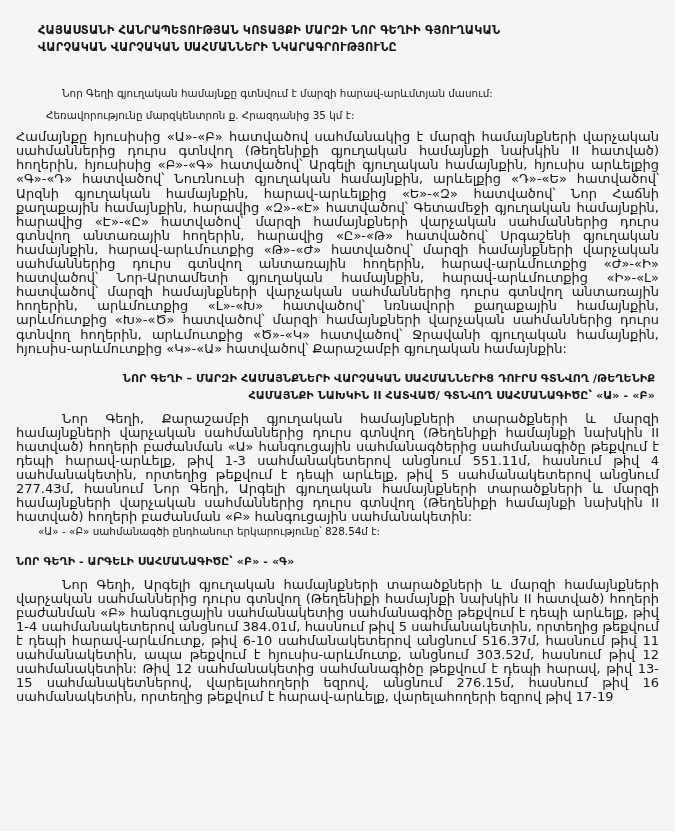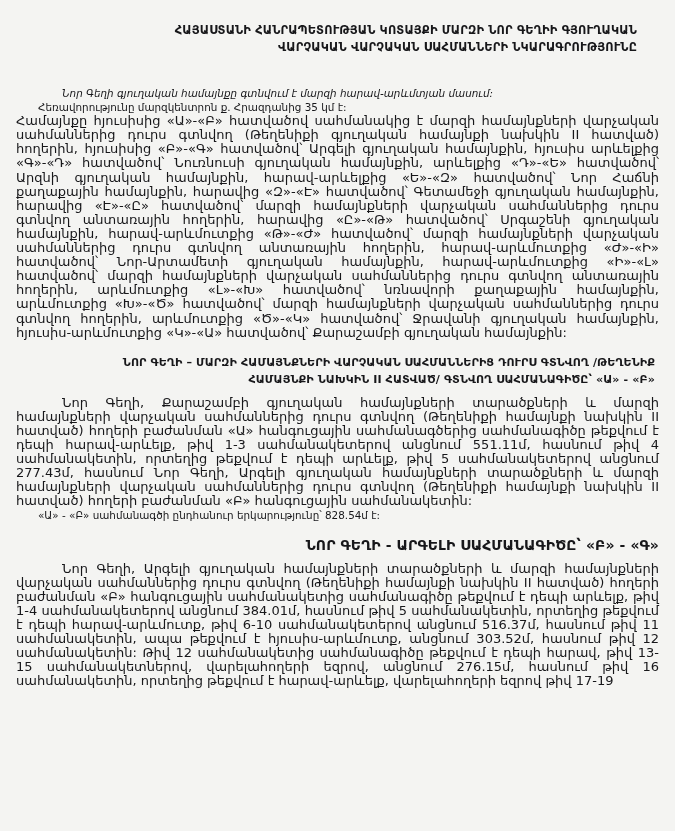--- a/index.html
+++ b/index.html
@@ -17,21 +17,21 @@
   }
   .page {
     width: 675px;
     height: 831px;
     box-sizing: border-box;
     padding: 14px 16px 0 16px;
     background: #f4f4f2;
     position: relative;
   }
   .doc-title {
-    text-align: right;
+    text-align: left;
     font-weight: bold;
     font-size: 11.4px;
     letter-spacing: 0.15px;
     line-height: 17px;
     margin: 8px 22px 0 22px;
   }
   .doc-title .line2 {
     display: block;
   }
   .gap-lg { height: 30px; }
@@ -47,40 +47,39 @@
     hyphens: none;
   }
   p.body.indent {
     text-indent: 46px;
   }
   p.lead-line {
     font-size: 10.4px;
     line-height: 14.1px;
     margin: 0;
     text-indent: 46px;
-    font-style: italic;
   }
   p.sub-line {
     font-size: 10.4px;
     line-height: 14.1px;
-    margin: 0;
+    margin: 8px;
     text-indent: 22px;
   }
   .section-heading {
     text-align: right;
     font-weight: bold;
     font-size: 11.1px;
     line-height: 17px;
     letter-spacing: 0.1px;
     margin: 0 4px;
   }
   .section-heading-2 {
-    text-align: right;
+    text-align: left;
     font-weight: bold;
-    font-size: 14px;
+    font-size: 11px;
     line-height: 17px;
     letter-spacing: 0.1px;
     margin: 0;
   }
   .total-line {
     font-size: 10.4px;
     line-height: 14.1px;
     margin: 0;
     text-indent: 22px;
   }

